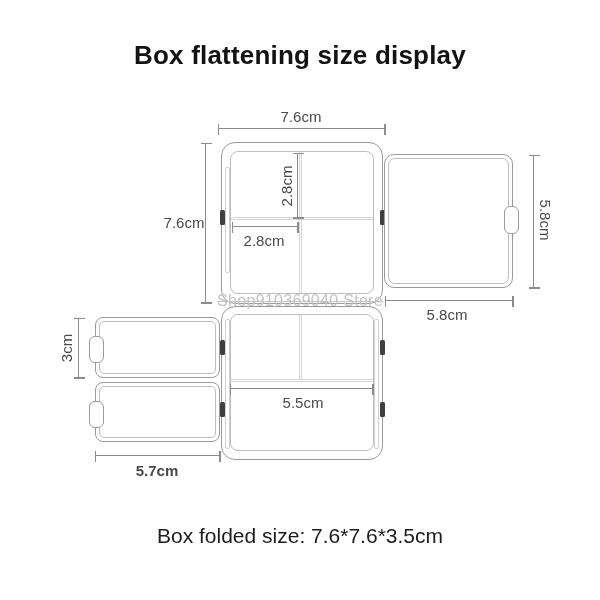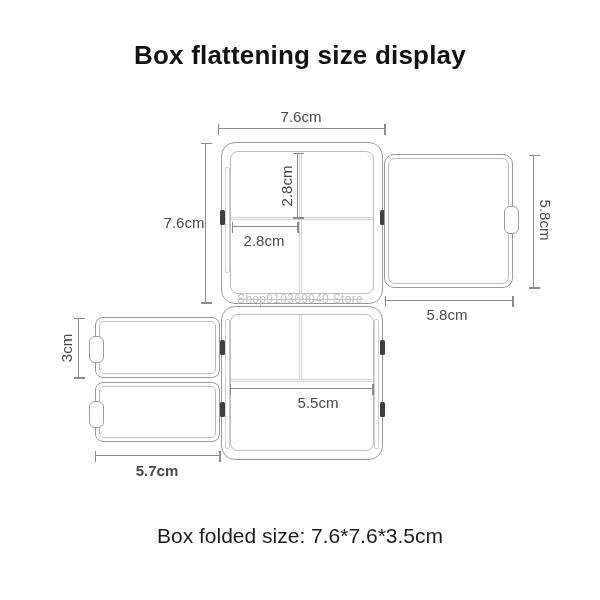--- a/index.html
+++ b/index.html
@@ -10,21 +10,21 @@
   .title{
     position:absolute;top:40px;left:0;width:100%;margin:0;text-align:center;
     font-size:26px;font-weight:700;letter-spacing:.2px;color:#121212;
   }
   .caption{
     position:absolute;top:524px;left:0;width:100%;text-align:center;
     font-size:21px;font-weight:400;color:#1c1c1c;
   }
   .watermark{
     position:absolute;top:292px;left:0;width:100%;text-align:center;
-    font-size:12px;color:#c3c3c3;letter-spacing:.3px;
+    font-size:16px;color:#c3c3c3;letter-spacing:.3px;
     text-decoration:line-through;text-decoration-color:#c3c3c3;z-index:6;
   }
   
   .panel{position:absolute;background:#fff;border:1.5px solid #9a9a9a;box-sizing:border-box;z-index:2;}
   .panel-inner{position:absolute;border:1px solid #bdbdbd;}
   .divider-v{position:absolute;width:1px;border-left:1px solid #d6d6d6;border-right:1px solid #d6d6d6;background:#fff;}
   .divider-h{position:absolute;height:1px;border-top:1px solid #d6d6d6;border-bottom:1px solid #d6d6d6;background:#fff;}
   .clip{position:absolute;width:5px;height:15px;background:#3f3f3f;border-radius:1.5px;z-index:4;}
   .tab{position:absolute;background:#fff;border:1px solid #9a9a9a;z-index:4;}
   .hinge{position:absolute;width:3px;background:#fff;border:1px solid #d0d0d0;border-radius:2px;}
@@ -104,19 +104,19 @@
   <div class="dim-h" style="left:230px;top:388px;width:143px;"></div>
 
   <div class="dim-label" style="left:301px;top:116px;">7.6cm</div>
   <div class="dim-label" style="left:184px;top:222px;">7.6cm</div>
   <div class="dim-label rot-ccw" style="left:286px;top:186px;">2.8cm</div>
   <div class="dim-label" style="left:264px;top:240px;">2.8cm</div>
   <div class="dim-label rot-cw" style="left:545px;top:220px;">5.8cm</div>
   <div class="dim-label" style="left:447px;top:314px;">5.8cm</div>
   <div class="dim-label rot-ccw" style="left:66px;top:348px;">3cm</div>
   <div class="dim-label" style="left:157px;top:470px;font-weight:bold;">5.7cm</div>
-  <div class="dim-label" style="left:318px;top:402px;">5.5cm</div>
+  <div class="dim-label" style="left:303px;top:402px;">5.5cm</div>
 
   <div class="watermark">Shop910369040 Store</div>
 
   <div class="caption">Box folded size: 7.6*7.6*3.5cm</div>
 
 </div>
 
 </body></html>

